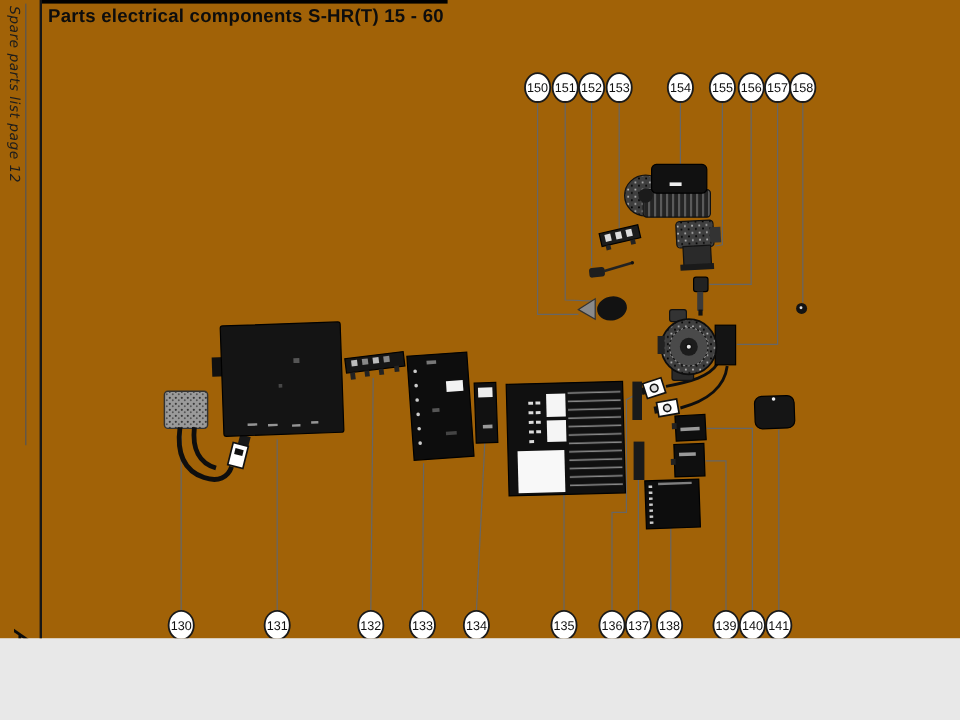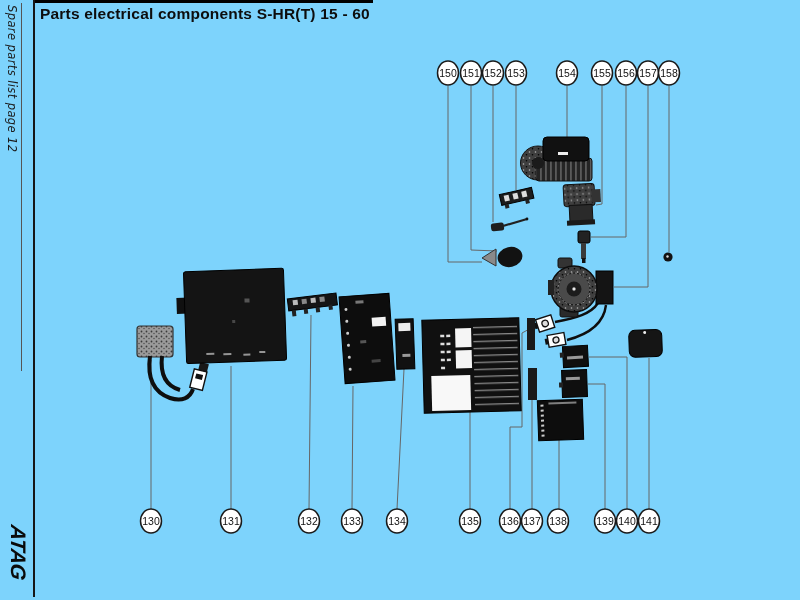--- a/index.html
+++ b/index.html
@@ -1,16 +1,16 @@
 <!DOCTYPE html>
 <html><head>
 <meta charset="utf-8">
 <style>
   html,body{margin:0;padding:0;background:#e8e8e8;}
-  #page{position:relative;width:800px;height:600px;background:#7dd3fc;overflow:hidden;
+  #page{position:relative;width:800px;height:532px;background:#a16207;overflow:hidden;
         font-family:"Liberation Sans",sans-serif;}
   #title{position:absolute;left:40px;top:5px;font-size:15.5px;font-weight:bold;
          color:#0d0d0d;letter-spacing:.2px;white-space:nowrap;}
   #sidebar-label{position:absolute;left:19px;top:5px;transform:rotate(90deg);
          transform-origin:0 0;font-family:"DejaVu Sans",sans-serif;font-style:italic;
          font-size:11.5px;color:#1c1c1c;white-space:nowrap;letter-spacing:.4px;}
   #brand-logo{position:absolute;left:30px;top:527px;transform:rotate(90deg) skewX(-8deg);
          transform-origin:0 0;font-weight:900;font-style:italic;font-size:21px;
          letter-spacing:-.5px;color:#0a0a0a;white-space:nowrap;}
   .vline{position:absolute;background:#2a2a2a;}

